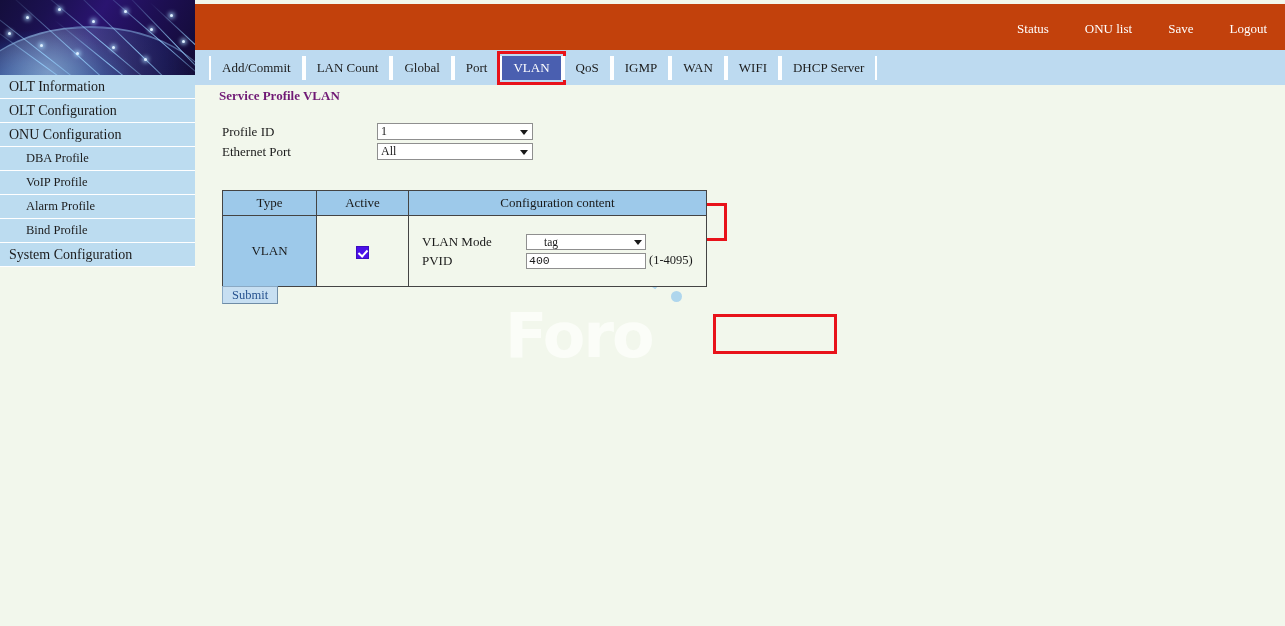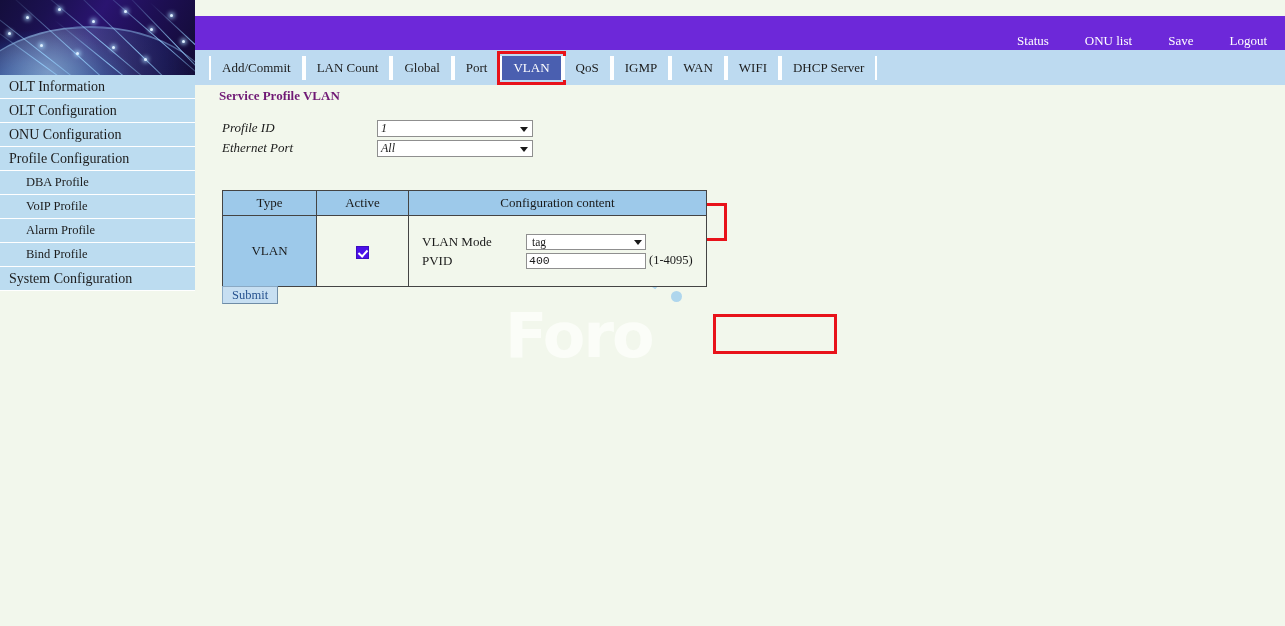--- a/index.html
+++ b/index.html
@@ -80,24 +80,24 @@
     font-size: 12.5px;
   }
   .nav-item.active {
     background: #3f4fa0;
     color: #ffffff;
   }
 
   
   #header {
     position: absolute;
-    left: 195px; top: 16px;
+    left: 195px; top: 4px;
     width: 1090px;
     height: 50px;
-    background: #6d28d9;
+    background: #c2410c;
   }
   #header-links {
     position: absolute;
     right: 0; top: 0;
     height: 50px;
     display: flex;
     align-items: center;
   }
   .hlink {
     color: #ffffff;
@@ -168,22 +168,21 @@
   }
 
   
   #form-block {
     position: absolute;
     left: 27px; top: 35px;
   }
   .form-row {
     height: 20px;
     display: flex;
-    align-items: flex-start;
-    font-style: italic;
+    align-items: flex-end;
   }
   .form-label {
     width: 155px;
     font-size: 13px;
     color: #1a1a1a;
   }
   .sel {
     width: 156px;
     height: 17px;
     font-family: "Liberation Serif", serif;
@@ -279,21 +278,21 @@
     font-size: 13px;
   }
   .cfg-sel {
     width: 120px;
     height: 16px;
     background: #ffffff;
     border: 1px solid #8f8f8f;
     box-sizing: border-box;
     font-size: 11.5px;
     line-height: 14px;
-    padding: 0 15px 0 5px;
+    padding: 0 15px 0 17px;
     position: relative;
     cursor: pointer;
   }
   .cfg-sel .caret {
     position: absolute;
     right: 3px; top: 50%;
     margin-top: -2px;
     width: 0; height: 0;
     border-left: 4px solid transparent;
     border-right: 4px solid transparent;
@@ -416,21 +415,20 @@
       <div class="dot" style="left:112px;top:46px;"></div>
       <div class="dot" style="left:144px;top:58px;"></div>
       <div class="dot" style="left:182px;top:40px;"></div>
       <div class="dot" style="left:8px;top:32px;"></div>
     </div>
 
     <div id="sidebar">
         <div class="nav-item">OLT Information</div>
         <div class="nav-item">OLT Configuration</div>
         <div class="nav-item">ONU Configuration</div>
-        <div class="nav-item">Profile Configuration</div>
         <div class="nav-item sub">DBA Profile</div>
         <div class="nav-item sub">VoIP Profile</div>
         <div class="nav-item sub">Alarm Profile</div>
         <div class="nav-item sub">Bind Profile</div>
         <div class="nav-item">System Configuration</div>
       </div>
   </div>
 
   <div id="header">
     <div id="header-links">

